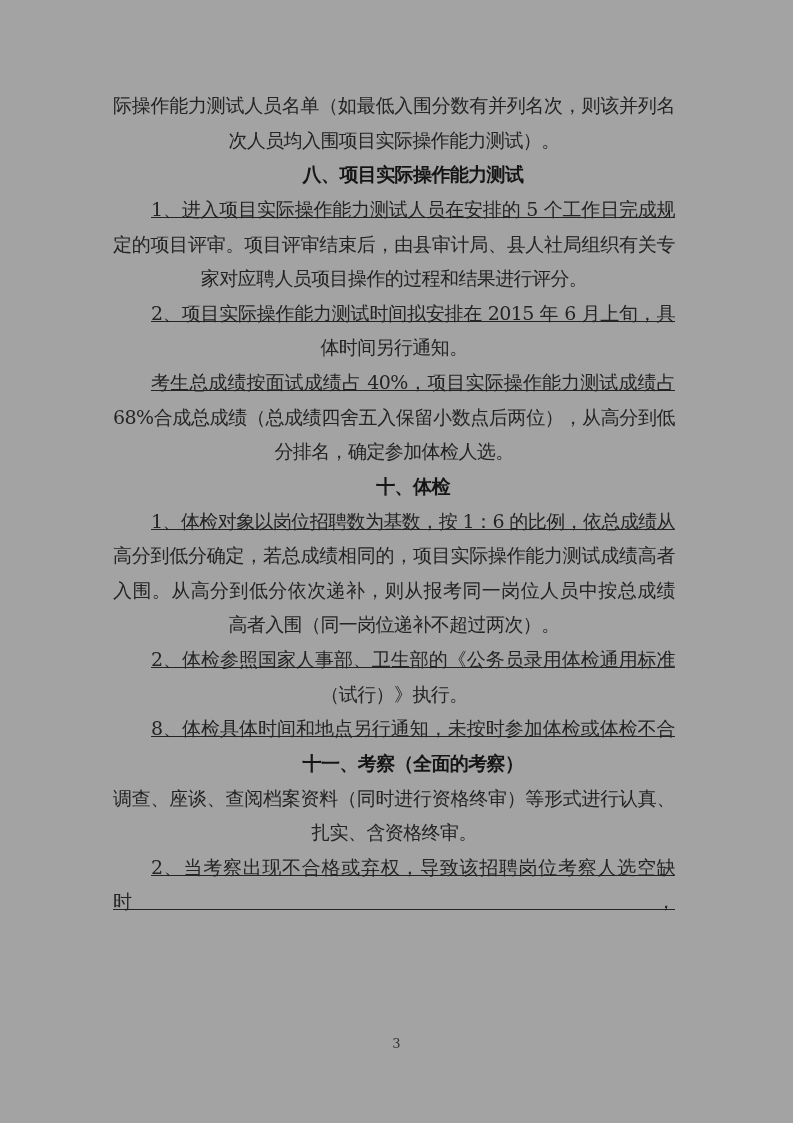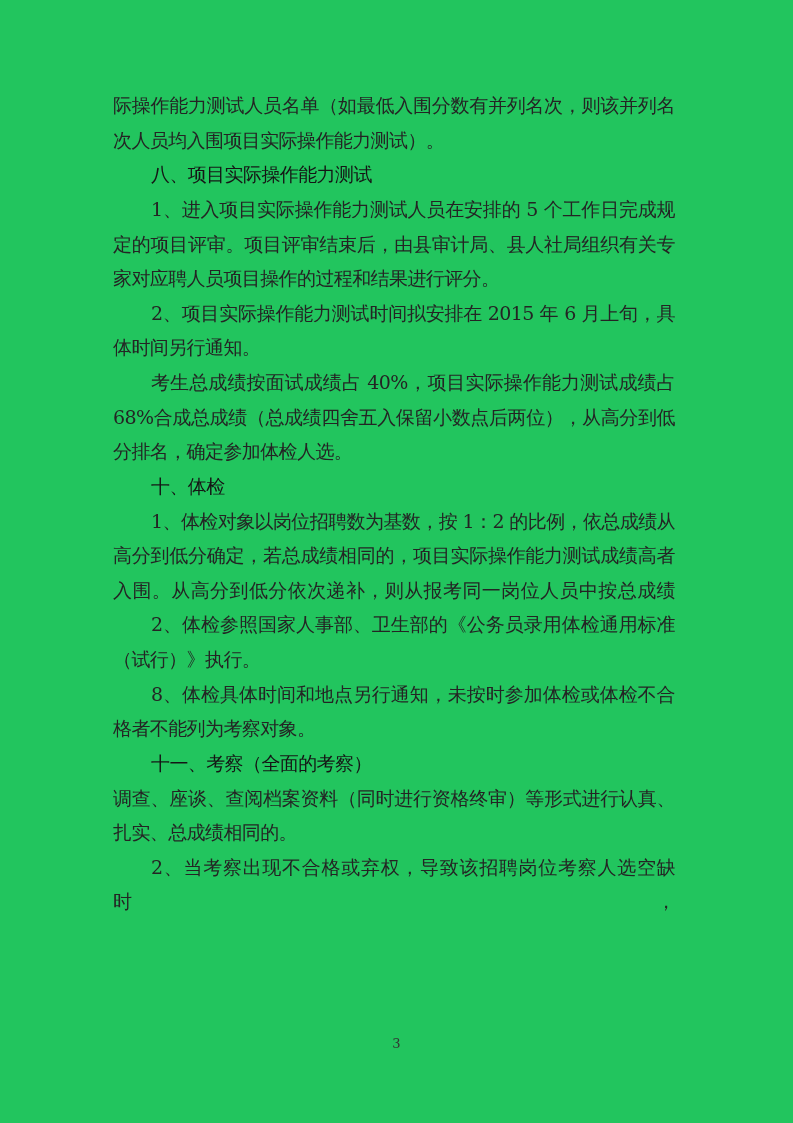--- a/index.html
+++ b/index.html
@@ -4,52 +4,54 @@
 <style>
   html, body {
     margin: 0;
     padding: 0;
     background: #ffffff;
   }
   .page {
     position: relative;
     width: 793px;
     height: 1123px;
-    background: #22c55e;
+    background: #a3a3a3;
     overflow: hidden;
     font-family: "DejaVu Serif", serif;
   }
   .text-block {
     position: absolute;
     left: 113px;
     top: 88px;
     width: 562px;
     font-size: 19px;
     letter-spacing: -0.6px;
     line-height: 34.63px;
     color: #242424;
   }
   .ln {
     margin: 0;
     padding: 0;
     white-space: nowrap;
+    text-align: center;
   }
   
   .just {
     white-space: normal;
     text-align: justify;
     text-align-last: justify;
   }
   
   .ind {
     text-indent: 2em;
+    text-decoration: underline;
   }
   
   .hd {
-    font-weight: normal;
+    font-weight: bold;
     text-indent: 2em;
     color: #151515;
   }
   .page-number {
     position: absolute;
     left: 0;
     right: 0;
     top: 1036px;
     text-align: center;
     font-size: 13px;
@@ -66,27 +68,27 @@
     <p class="ln hd">八、项目实际操作能力测试</p>
     <p class="ln ind just">1、进入项目实际操作能力测试人员在安排的 5 个工作日完成规</p>
     <p class="ln just">定的项目评审。项目评审结束后，由县审计局、县人社局组织有关专</p>
     <p class="ln">家对应聘人员项目操作的过程和结果进行评分。</p>
     <p class="ln ind just">2、项目实际操作能力测试时间拟安排在 2015 年 6 月上旬，具</p>
     <p class="ln">体时间另行通知。</p>
     <p class="ln ind just">考生总成绩按面试成绩占 40%，项目实际操作能力测试成绩占</p>
     <p class="ln just">68%合成总成绩（总成绩四舍五入保留小数点后两位），从高分到低</p>
     <p class="ln">分排名，确定参加体检人选。</p>
     <p class="ln hd">十、体检</p>
-    <p class="ln ind just">1、体检对象以岗位招聘数为基数，按 1：2 的比例，依总成绩从</p>
+    <p class="ln ind just">1、体检对象以岗位招聘数为基数，按 1：6 的比例，依总成绩从</p>
     <p class="ln just">高分到低分确定，若总成绩相同的，项目实际操作能力测试成绩高者</p>
     <p class="ln just">入围。从高分到低分依次递补，则从报考同一岗位人员中按总成绩</p>
+    <p class="ln">高者入围（同一岗位递补不超过两次）。</p>
     <p class="ln ind just">2、体检参照国家人事部、卫生部的《公务员录用体检通用标准</p>
     <p class="ln">（试行）》执行。</p>
     <p class="ln ind just">8、体检具体时间和地点另行通知，未按时参加体检或体检不合</p>
-    <p class="ln">格者不能列为考察对象。</p>
     <p class="ln hd">十一、考察（全面的考察）</p>
     <p class="ln just">调查、座谈、查阅档案资料（同时进行资格终审）等形式进行认真、</p>
-    <p class="ln">扎实、总成绩相同的。</p>
+    <p class="ln">扎实、含资格终审。</p>
     <p class="ln ind just">2、当考察出现不合格或弃权，导致该招聘岗位考察人选空缺时，</p>
   </main>
 
   <div class="page-number">3</div>
 </div>
 
 </body></html>

